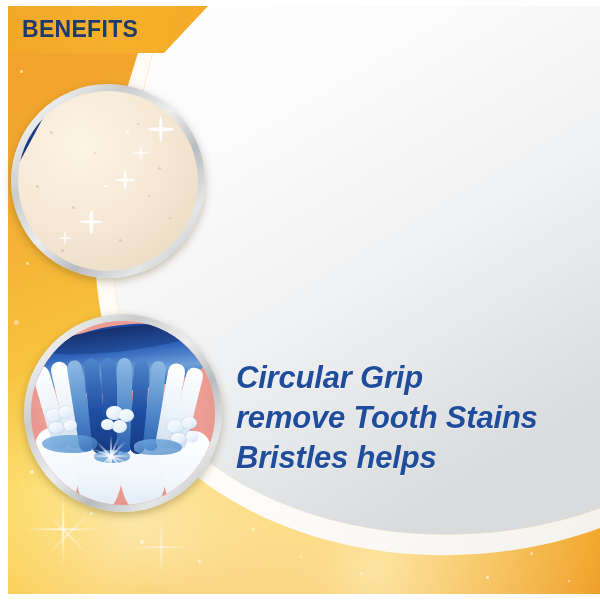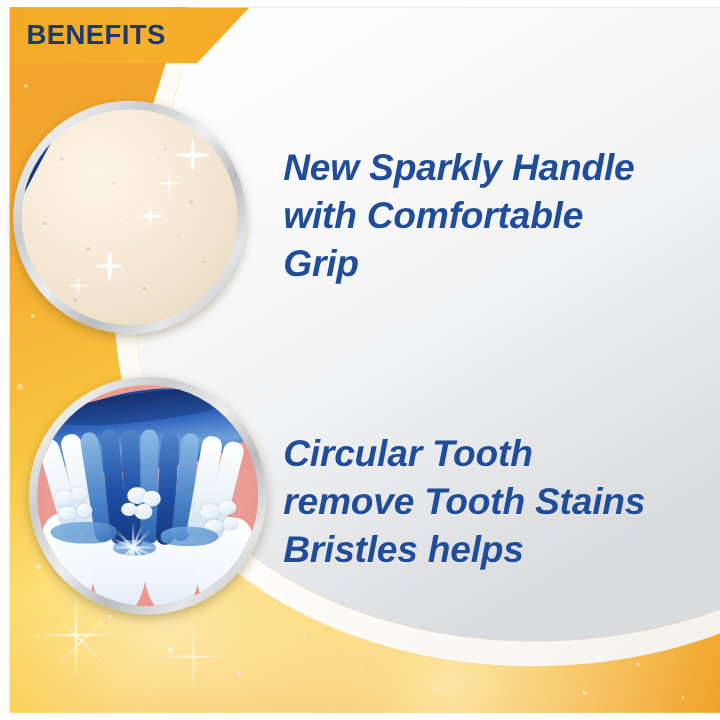--- a/index.html
+++ b/index.html
@@ -382,25 +382,20 @@
         <span style="transform:rotate(0deg);"></span>
         <span style="transform:rotate(45deg);"></span>
         <span style="transform:rotate(90deg);"></span>
         <span style="transform:rotate(135deg);"></span>
         <span style="transform:rotate(22deg);"></span>
         <span style="transform:rotate(112deg);"></span>
       </div>
     </div>
   </div>
 
-  <div class="benefit-text" id="benefit-1">
-    <span class="ln">New Sparkly Handle</span>
-    <span class="ln">with Comfortable</span>
-    <span class="ln">Grip</span>
-  </div>
 
   <div class="benefit-text" id="benefit-2">
-    <span class="ln">Circular Tooth</span>
+    <span class="ln">Circular Grip</span>
     <span class="ln">remove Tooth Stains</span>
     <span class="ln">Bristles helps</span>
   </div>
 
 </div>
 
 </body></html>

